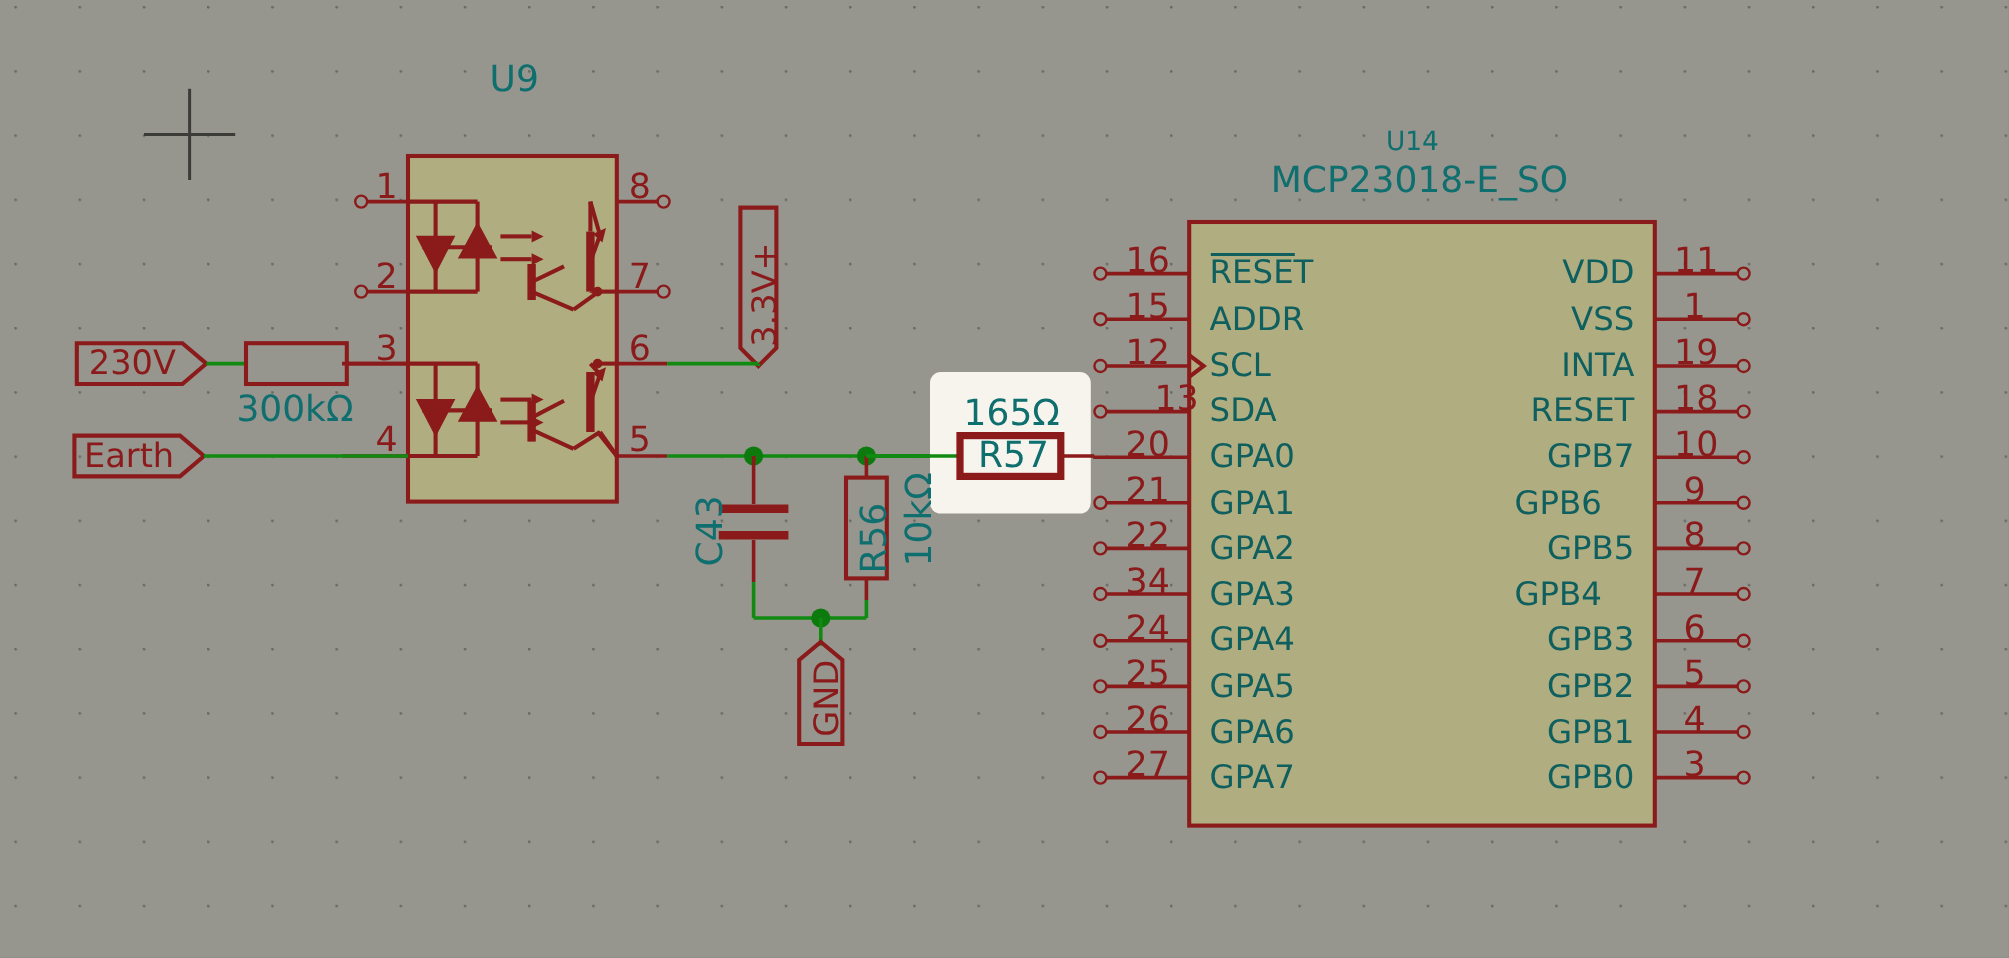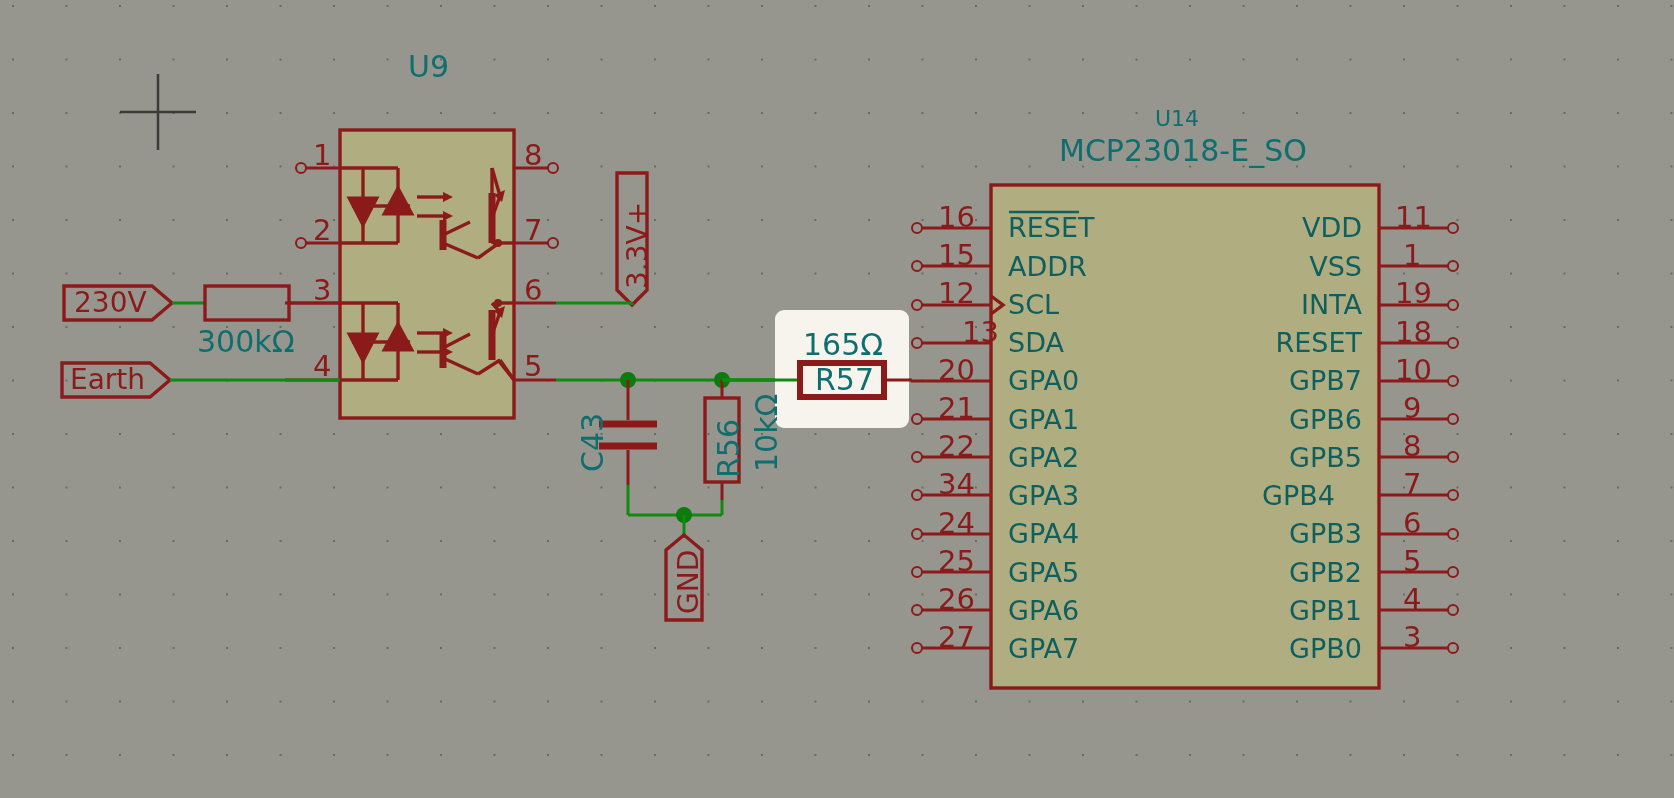--- a/index.html
+++ b/index.html
@@ -315,21 +315,21 @@
   <div class="txt t-pname" style="left:1008px; top:520px; font-size:27px;">GPA4</div>
   <div class="txt t-pname" style="left:1008px; top:559px; font-size:27px;">GPA5</div>
   <div class="txt t-pname" style="left:1008px; top:597px; font-size:27px;">GPA6</div>
   <div class="txt t-pname" style="left:1008px; top:635px; font-size:27px;">GPA7</div>
 
   <div class="txt t-pname" style="left:1262px; top:214px; width:100px; text-align:right; font-size:27px;">VDD</div>
   <div class="txt t-pname" style="left:1262px; top:253px; width:100px; text-align:right; font-size:27px;">VSS</div>
   <div class="txt t-pname" style="left:1262px; top:291px; width:100px; text-align:right; font-size:27px;">INTA</div>
   <div class="txt t-pname" style="left:1262px; top:329px; width:100px; text-align:right; font-size:27px;">RESET</div>
   <div class="txt t-pname" style="left:1262px; top:367px; width:100px; text-align:right; font-size:27px;">GPB7</div>
-  <div class="txt t-pname" style="left:1262px; top:406px; width:100px; text-align:right; font-size:27px;">GPB6</div>
+  <div class="txt t-pname" style="left:1262px; top:406px; width:100px; text-align:left; font-size:27px;">GPB6</div>
   <div class="txt t-pname" style="left:1262px; top:444px; width:100px; text-align:right; font-size:27px;">GPB5</div>
   <div class="txt t-pname" style="left:1262px; top:482px; width:100px; text-align:left; font-size:27px;">GPB4</div>
   <div class="txt t-pname" style="left:1262px; top:520px; width:100px; text-align:right; font-size:27px;">GPB3</div>
   <div class="txt t-pname" style="left:1262px; top:559px; width:100px; text-align:right; font-size:27px;">GPB2</div>
   <div class="txt t-pname" style="left:1262px; top:597px; width:100px; text-align:right; font-size:27px;">GPB1</div>
   <div class="txt t-pname" style="left:1262px; top:635px; width:100px; text-align:right; font-size:27px;">GPB0</div>
 
   <div class="txt t-pin" style="left:1395px; top:203px; font-size:29px;">11</div>
   <div class="txt t-pin" style="left:1403px; top:241px; font-size:29px;">1</div>
   <div class="txt t-pin" style="left:1395px; top:279px; font-size:29px;">19</div>

